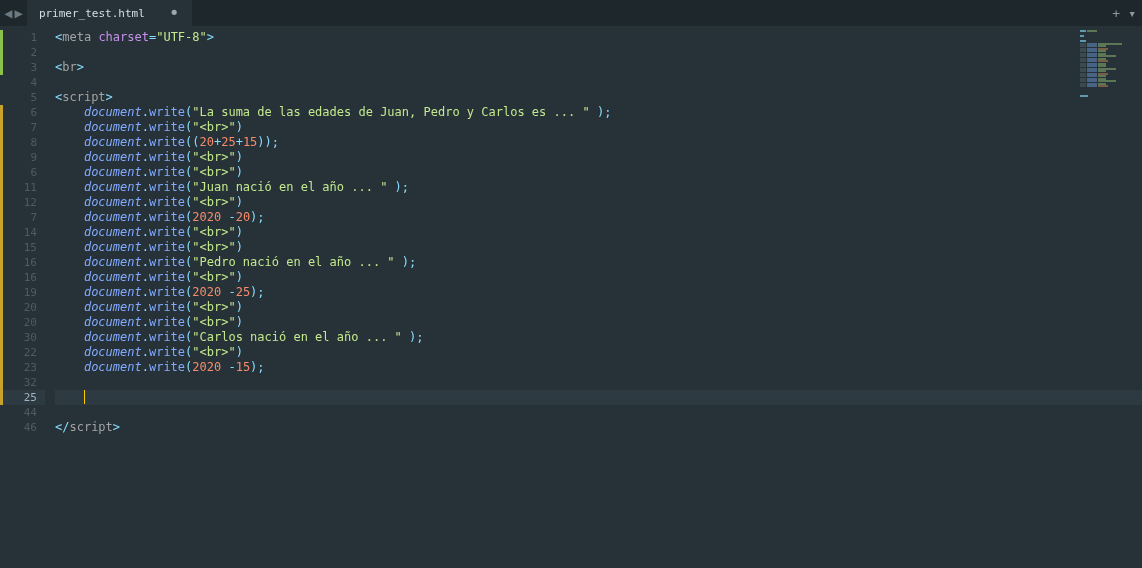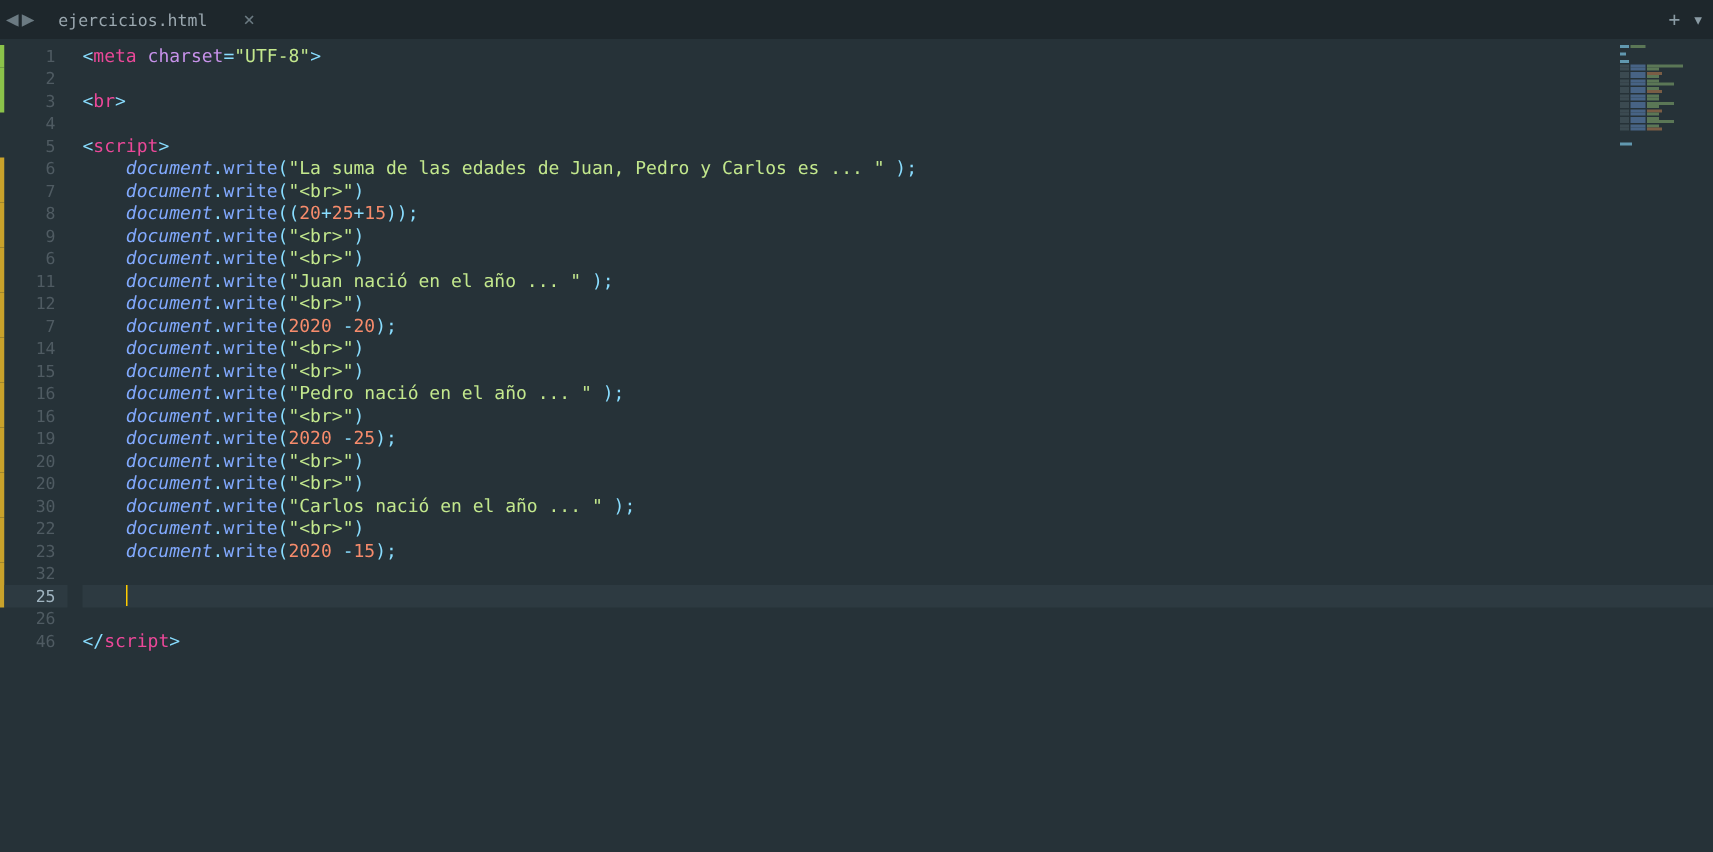--- a/index.html
+++ b/index.html
@@ -102,21 +102,21 @@
   white-space: pre;
   position: relative;
 }
 .code-line {
   height: 15px;
   line-height: 15px;
   font-size: 12px;
 }
 .code-line.current { background: #2d3a41; }
 .p-punct { color: #89ddff; }
-.p-tag { color: #ec4899; }
+.p-tag { color: #a3a3a3; }
 .p-attr { color: #c792ea; }
 .p-op { color: #89ddff; }
 .p-str { color: #c3e88d; }
 .p-var { color: #82aaff; font-style: italic; }
 .p-method { color: #82aaff; }
 .p-num { color: #f78c6c; }
 .p-plain { color: #bfc7d5; }
 .cursor {
   display: inline-block;
   width: 1px;
@@ -150,23 +150,23 @@
 .mm-grey { background: #4a5a63; }
 </style>
 </head>
 <body>
 
 <div class="tab-bar">
   <div class="nav-arrows">
     <span class="nav-arrow">◀</span>
     <span class="nav-arrow">▶</span>
   </div>
-  <div class="tab">
-    <span>ejercicios.html</span>
-    <span class="tab-close">×</span>
+  <div class="tab active">
+    <span>primer_test.html</span>
+    <span class="tab-dot">•</span>
   </div>
   <div class="tab-bar-right">
     <span>+</span>
     <span>▾</span>
   </div>
 </div>
 
 <div class="editor-area">
   <div class="mark-bar">
     <div class="mark green"></div>
@@ -216,21 +216,21 @@
       <div class="gutter-line">16</div>
       <div class="gutter-line">16</div>
       <div class="gutter-line">19</div>
       <div class="gutter-line">20</div>
       <div class="gutter-line">20</div>
       <div class="gutter-line">30</div>
       <div class="gutter-line">22</div>
       <div class="gutter-line">23</div>
       <div class="gutter-line">32</div>
       <div class="gutter-line current">25</div>
-      <div class="gutter-line">26</div>
+      <div class="gutter-line">44</div>
       <div class="gutter-line">46</div>
     </div>
   <div class="code-area" id="code"><div class="code-line"><span class="p-punct">&lt;</span><span class="p-tag">meta</span> <span class="p-attr">charset</span><span class="p-op">=</span><span class="p-str">"UTF-8"</span><span class="p-punct">&gt;</span></div><div class="code-line"></div><div class="code-line"><span class="p-punct">&lt;</span><span class="p-tag">br</span><span class="p-punct">&gt;</span></div><div class="code-line"></div><div class="code-line"><span class="p-punct">&lt;</span><span class="p-tag">script</span><span class="p-punct">&gt;</span></div><div class="code-line">    <span class="p-var">document</span><span class="p-punct">.</span><span class="p-method">write</span><span class="p-punct">(</span><span class="p-str">"La suma de las edades de Juan, Pedro y Carlos es ... "</span><span class="p-plain"> </span><span class="p-punct">)</span><span class="p-punct">;</span></div><div class="code-line">    <span class="p-var">document</span><span class="p-punct">.</span><span class="p-method">write</span><span class="p-punct">(</span><span class="p-str">"&lt;br&gt;"</span><span class="p-punct">)</span></div><div class="code-line">    <span class="p-var">document</span><span class="p-punct">.</span><span class="p-method">write</span><span class="p-punct">((</span><span class="p-num">20</span><span class="p-op">+</span><span class="p-num">25</span><span class="p-op">+</span><span class="p-num">15</span><span class="p-punct">))</span><span class="p-punct">;</span></div><div class="code-line">    <span class="p-var">document</span><span class="p-punct">.</span><span class="p-method">write</span><span class="p-punct">(</span><span class="p-str">"&lt;br&gt;"</span><span class="p-punct">)</span></div><div class="code-line">    <span class="p-var">document</span><span class="p-punct">.</span><span class="p-method">write</span><span class="p-punct">(</span><span class="p-str">"&lt;br&gt;"</span><span class="p-punct">)</span></div><div class="code-line">    <span class="p-var">document</span><span class="p-punct">.</span><span class="p-method">write</span><span class="p-punct">(</span><span class="p-str">"Juan nació en el año ... "</span><span class="p-plain"> </span><span class="p-punct">)</span><span class="p-punct">;</span></div><div class="code-line">    <span class="p-var">document</span><span class="p-punct">.</span><span class="p-method">write</span><span class="p-punct">(</span><span class="p-str">"&lt;br&gt;"</span><span class="p-punct">)</span></div><div class="code-line">    <span class="p-var">document</span><span class="p-punct">.</span><span class="p-method">write</span><span class="p-punct">(</span><span class="p-num">2020</span><span class="p-op"> -</span><span class="p-num">20</span><span class="p-punct">)</span><span class="p-punct">;</span></div><div class="code-line">    <span class="p-var">document</span><span class="p-punct">.</span><span class="p-method">write</span><span class="p-punct">(</span><span class="p-str">"&lt;br&gt;"</span><span class="p-punct">)</span></div><div class="code-line">    <span class="p-var">document</span><span class="p-punct">.</span><span class="p-method">write</span><span class="p-punct">(</span><span class="p-str">"&lt;br&gt;"</span><span class="p-punct">)</span></div><div class="code-line">    <span class="p-var">document</span><span class="p-punct">.</span><span class="p-method">write</span><span class="p-punct">(</span><span class="p-str">"Pedro nació en el año ... "</span><span class="p-plain"> </span><span class="p-punct">)</span><span class="p-punct">;</span></div><div class="code-line">    <span class="p-var">document</span><span class="p-punct">.</span><span class="p-method">write</span><span class="p-punct">(</span><span class="p-str">"&lt;br&gt;"</span><span class="p-punct">)</span></div><div class="code-line">    <span class="p-var">document</span><span class="p-punct">.</span><span class="p-method">write</span><span class="p-punct">(</span><span class="p-num">2020</span><span class="p-op"> -</span><span class="p-num">25</span><span class="p-punct">)</span><span class="p-punct">;</span></div><div class="code-line">    <span class="p-var">document</span><span class="p-punct">.</span><span class="p-method">write</span><span class="p-punct">(</span><span class="p-str">"&lt;br&gt;"</span><span class="p-punct">)</span></div><div class="code-line">    <span class="p-var">document</span><span class="p-punct">.</span><span class="p-method">write</span><span class="p-punct">(</span><span class="p-str">"&lt;br&gt;"</span><span class="p-punct">)</span></div><div class="code-line">    <span class="p-var">document</span><span class="p-punct">.</span><span class="p-method">write</span><span class="p-punct">(</span><span class="p-str">"Carlos nació en el año ... "</span><span class="p-plain"> </span><span class="p-punct">)</span><span class="p-punct">;</span></div><div class="code-line">    <span class="p-var">document</span><span class="p-punct">.</span><span class="p-method">write</span><span class="p-punct">(</span><span class="p-str">"&lt;br&gt;"</span><span class="p-punct">)</span></div><div class="code-line">    <span class="p-var">document</span><span class="p-punct">.</span><span class="p-method">write</span><span class="p-punct">(</span><span class="p-num">2020</span><span class="p-op"> -</span><span class="p-num">15</span><span class="p-punct">)</span><span class="p-punct">;</span></div><div class="code-line"></div><div class="code-line current">    <span class="cursor"></span></div><div class="code-line"></div><div class="code-line"><span class="p-punct">&lt;</span><span class="p-punct">/</span><span class="p-tag">script</span><span class="p-punct">&gt;</span></div></div>
 </div>
 
 <div class="minimap">
   <div class="minimap-line">
       <div class="mm-seg mm-cyan" style="width:6px"></div>
       <div class="mm-seg mm-green" style="width:10px"></div>
     </div>

